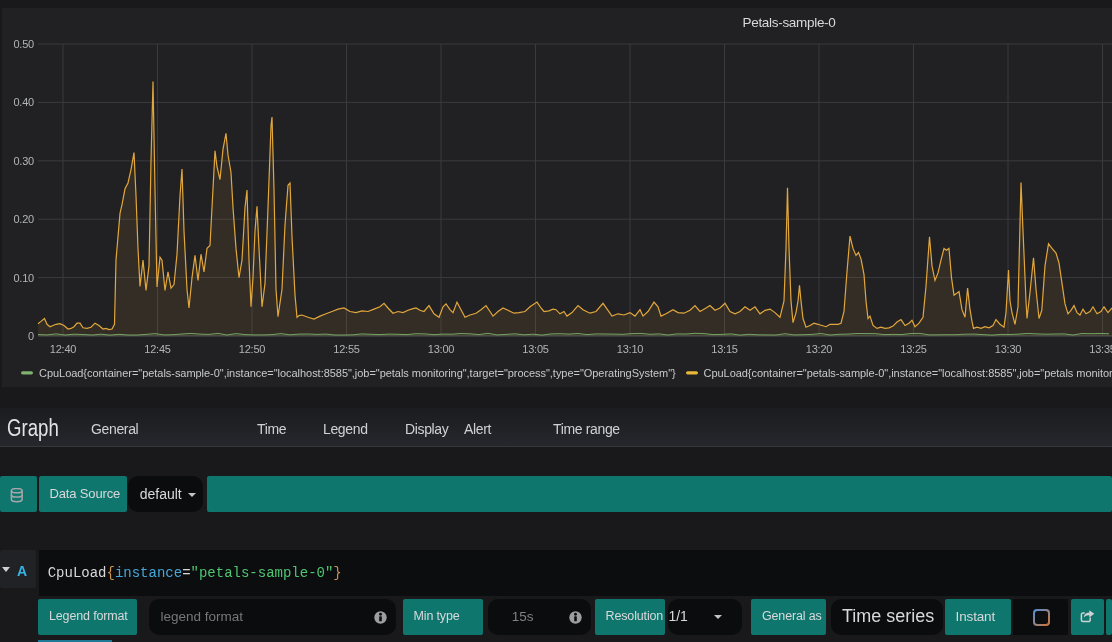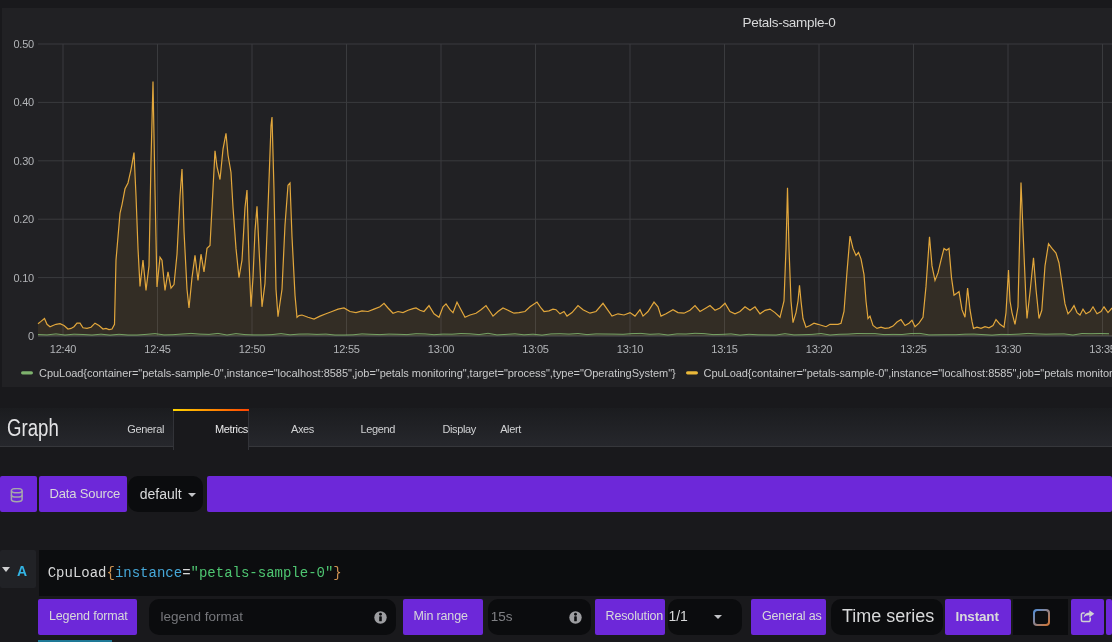--- a/index.html
+++ b/index.html
@@ -1,23 +1,23 @@
 <!DOCTYPE html>
 <html><head><meta charset="utf-8"><style>
 *{margin:0;padding:0;box-sizing:border-box}
 html,body{width:1112px;height:642px;background:#19191c;font-family:"Liberation Sans",sans-serif;position:relative;overflow:hidden}
 .abs{position:absolute}
 .panel{left:2px;top:8px;width:1110px;height:379px;background:#212124}
 .ptitle{left:3px;top:15px;width:1572px;text-align:center;font-size:13.5px;font-weight:500;color:#d8d9da;letter-spacing:-0.3px}
 .tabbar{left:0;top:408px;width:1112px;height:39px;background:linear-gradient(#1b1c1f,#26272c);border-bottom:1px solid #36373b}
 .gtitle{left:7px;top:415px;font-size:23px;font-weight:400;color:#e3e3e5;transform:scaleX(0.81);transform-origin:0 0;letter-spacing:0}
-.tab{position:absolute;top:0;height:39px;line-height:42px;text-align:right;font-size:11px;color:#d0d1d3;letter-spacing:-0.35px}
+.tab{position:absolute;top:0;height:39px;line-height:42px;text-align:left;font-size:14px;color:#d0d1d3;letter-spacing:-0.35px}
 .tab.active{top:1px;height:41px;line-height:41px;background:#19191c;border:1px solid #323338;border-bottom:none;border-top:none;color:#e9e9ea;z-index:3}
 .tab.active::before{content:"";position:absolute;left:-1px;right:-1px;top:0;height:2px;background:linear-gradient(to right,#ffd500,#ff4400)}
-.cell{position:absolute;border-radius:2px;background:#6d28d9;color:#d8d9da;font-size:12.5px;font-weight:500;letter-spacing:-0.15px}
+.cell{position:absolute;border-radius:2px;background:#0f766e;color:#d8d9da;font-size:12.5px;font-weight:500;letter-spacing:-0.15px}
 .inp{position:absolute;background:#0b0c0e;border-radius:10px}
 .dsrow .cell,.dsrow .inp{top:476px;height:36px;line-height:36px}
 .frow .cell,.frow .inp{top:599px;height:35.5px;line-height:35.5px}
 .qleft{left:0;top:550px;width:36.3px;height:37.5px;background:#212226;border-radius:2px}
 .qcode{left:38.7px;top:550px;width:1073.3px;height:46px;background:#0c0d0f;font-family:"Liberation Mono",monospace;font-size:14px;line-height:46px;color:#d8d9da;padding-left:9px;white-space:pre}
 .caret{width:0;height:0;border-left:4.5px solid transparent;border-right:4.5px solid transparent;border-top:5px solid #cfd0d2}
 .ccar{width:0;height:0;border-left:4px solid transparent;border-right:4px solid transparent;border-top:4.5px solid #c3c4c6;display:inline-block;vertical-align:middle;margin-left:6px}
 .tealbar{left:38px;top:640px;width:74px;height:2px;background:#1e7996}
 svg text{font-family:"Liberation Sans",sans-serif}
 </style></head><body>
@@ -73,25 +73,25 @@
 <rect x="19" y="363.2" width="12" height="3.2" rx="1.6" fill="#7eb26d"></rect>
 <text x="37" y="368.5">CpuLoad{container="petals-sample-0",instance="localhost:8585",job="petals monitoring",target="process",type="OperatingSystem"}</text>
 <rect x="684" y="363.2" width="12" height="3.2" rx="1.6" fill="#eab839"></rect>
 <text x="701.5" y="368.5">CpuLoad{container="petals-sample-0",instance="localhost:8585",job="petals monitoring",target="process",type="OperatingSystem"}</text>
 </g>
 </svg>
 <div class="abs tabbar"></div>
 <div class="abs gtitle">Graph</div>
 <div class="abs" style="left:0;top:408px;width:1112px;height:46px">
     <div class="tab" style="left:91px;width:73px">General</div>
-    <div class="tab active" style="left:173px;width:76px">Metrics</div>
-    <div class="tab" style="left:257px;width:57px">Axes</div>
+    <div class="tab" style="left:257px;width:57px">Time</div>
     <div class="tab" style="left:323px;width:72px">Legend</div>
     <div class="tab" style="left:405px;width:71px">Display</div>
     <div class="tab" style="left:464px;width:57px">Alert</div>
+    <div class="tab" style="left:553px;width:94px">Time range</div>
   </div>
 
 <div class="dsrow">
 <div class="cell" style="left:0;width:37px">
 <svg width="13.5" height="14.5" viewBox="0 0 13.5 14.5" style="position:absolute;left:9.5px;top:12px">
 <ellipse cx="6.75" cy="2.7" rx="5.35" ry="2.1" fill="none" stroke="#a6a7ab" stroke-width="1.5"></ellipse>
 <path d="M1.4,2.7 V7 c0,1.16 2.4,2.1 5.35,2.1 s5.35,-0.94 5.35,-2.1 V2.7" fill="none" stroke="#a6a7ab" stroke-width="1.5"></path>
 <path d="M1.4,7 v4.6 c0,1.16 2.4,2.1 5.35,2.1 s5.35,-0.94 5.35,-2.1 V7" fill="none" stroke="#a6a7ab" stroke-width="1.5"></path>
 </svg>
 </div>
@@ -107,32 +107,32 @@
 <div class="abs qcode"><span style="color:#d8d9da">CpuLoad</span><span style="color:#cf9352">{</span><span style="color:#46a8d9">instance</span><span style="color:#d8d9da">=</span><span style="color:#4ec571">"petals-sample-0"</span><span style="color:#cf9352">}</span></div>
 
 <div class="frow">
 <div class="cell" style="left:38px;width:99px;padding-left:11px">Legend format</div>
 <div class="inp" style="left:149.4px;width:247px;color:#76777b;font-size:13.5px;font-weight:400;line-height:35.5px;padding-left:11px">legend format
   <svg width="13" height="13" viewBox="0 0 13 13" style="position:absolute;right:9px;top:11.5px">
         <circle cx="6.5" cy="6.5" r="6.2" fill="#9d9ea1"></circle>
         <rect x="5.2" y="5.3" width="2.6" height="5" rx="0.6" fill="#0b0c0e"></rect>
         <circle cx="6.5" cy="3.2" r="1.45" fill="#0b0c0e"></circle>
       </svg></div>
-<div class="cell" style="left:402.5px;width:80.8px;padding-left:11px">Min range</div>
-<div class="inp" style="left:487.7px;width:103.3px;color:#808185;font-size:13.5px;line-height:35.5px;padding-left:3px">15s
+<div class="cell" style="left:402.5px;width:80.8px;padding-left:11px">Min type</div>
+<div class="inp" style="left:487.7px;width:103.3px;color:#808185;font-size:13.5px;line-height:35.5px;padding-left:24px">15s
   <svg width="13" height="13" viewBox="0 0 13 13" style="position:absolute;right:9px;top:11.5px">
         <circle cx="6.5" cy="6.5" r="6.2" fill="#9d9ea1"></circle>
         <rect x="5.2" y="5.3" width="2.6" height="5" rx="0.6" fill="#0b0c0e"></rect>
         <circle cx="6.5" cy="3.2" r="1.45" fill="#0b0c0e"></circle>
       </svg></div>
 <div class="cell" style="left:594.6px;width:70px;padding-left:11px">Resolution</div>
 <div class="inp" style="left:668.4px;width:73.8px;color:#d8d9da;font-size:14px;line-height:35.5px;padding-left:0">1/1<span class="ccar" style="margin-left:26px"></span></div>
 <div class="cell" style="left:751px;width:75px;padding-left:11px">General as</div>
 <div class="inp" style="left:831px;width:112px;color:#d8d9da;font-size:18px;line-height:35.5px;padding-left:11px">Time series<span class="ccar" style="margin-left:11px"></span></div>
-<div class="cell" style="left:944.6px;width:66.5px;padding-left:11px;font-weight:700;font-size:13.5px">Instant</div>
+<div class="cell" style="left:944.6px;width:66.5px;padding-left:11px;font-weight:400;font-size:13.5px">Instant</div>
 <div class="inp" style="left:1012.7px;width:55.7px;border-radius:0">
   <div style="position:absolute;left:20px;top:9.5px;width:17px;height:17px;border-radius:4px;background:linear-gradient(135deg,#4a90e2,#d8742c)">
     <div style="position:absolute;inset:2px;border-radius:2.5px;background:#0d0e10"></div>
   </div>
 </div>
 <div class="cell" style="left:1070.7px;width:33.3px">
   <svg width="15" height="13" viewBox="0 0 15 13" style="position:absolute;left:9px;top:11px">
     <path d="M10.2,7.5 v2.6 a1.5,1.5 0 0 1 -1.5,1.5 H2.9 a1.5,1.5 0 0 1 -1.5,-1.5 V4.6 a1.5,1.5 0 0 1 1.5,-1.5 h1.8" fill="none" stroke="#d0d1d3" stroke-width="1.5"></path>
     <path d="M9.3,0.2 L14.3,3.8 9.3,7.4 V5.2 C6.2,5 4.8,6 3.8,7.6 4.1,4.9 5.6,2.8 9.3,2.6 Z" fill="#d0d1d3"></path>
   </svg>

